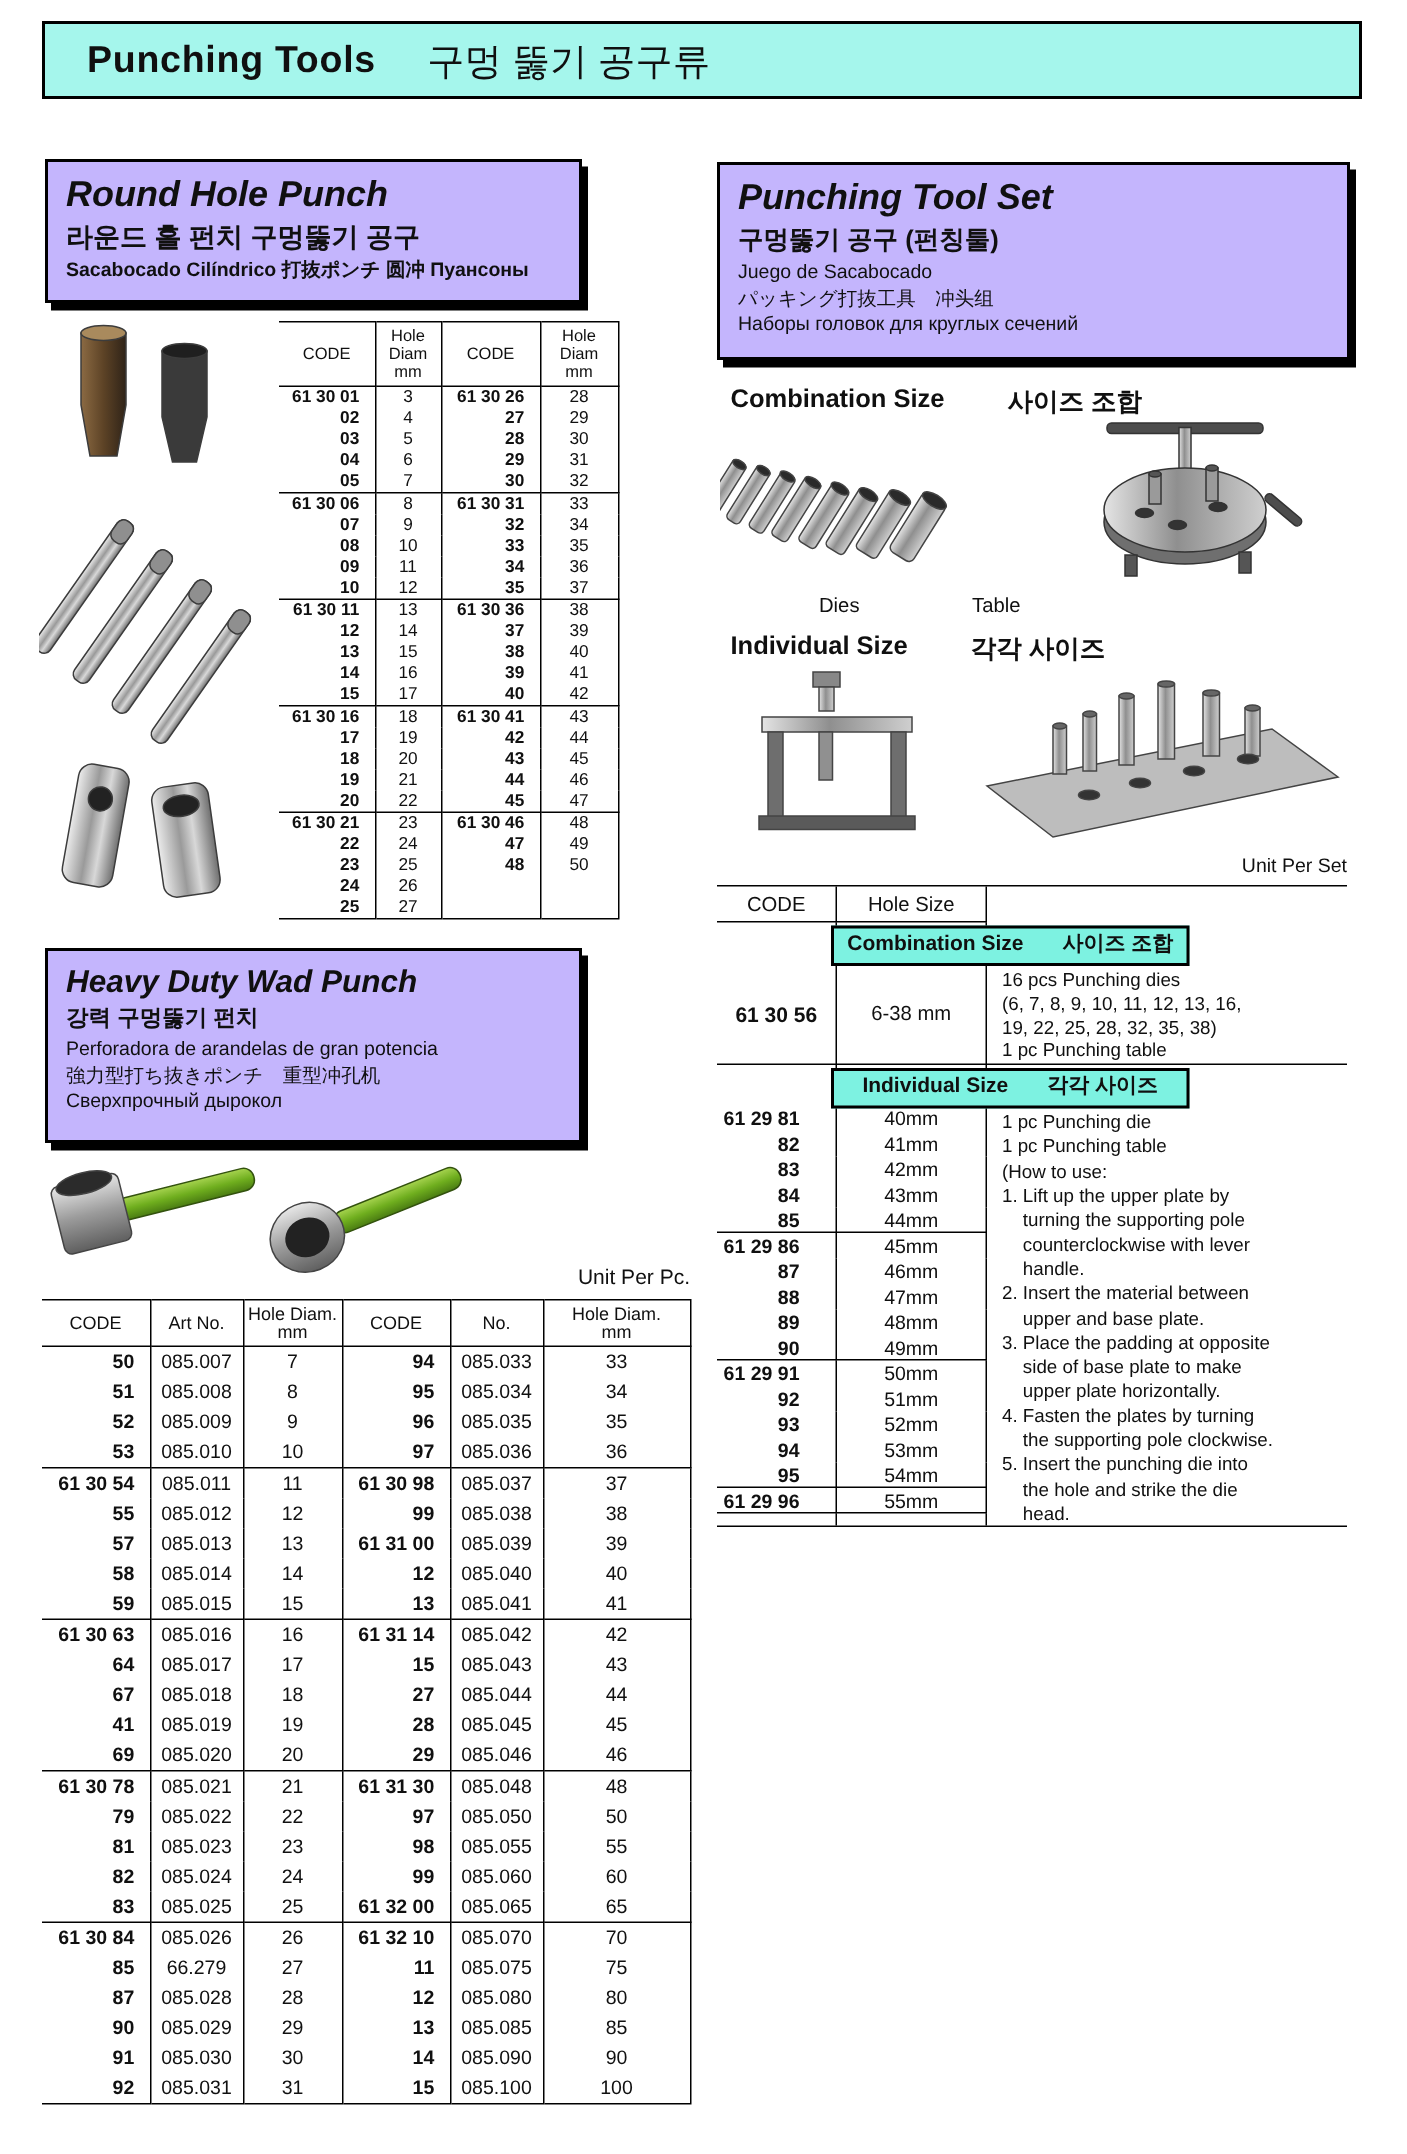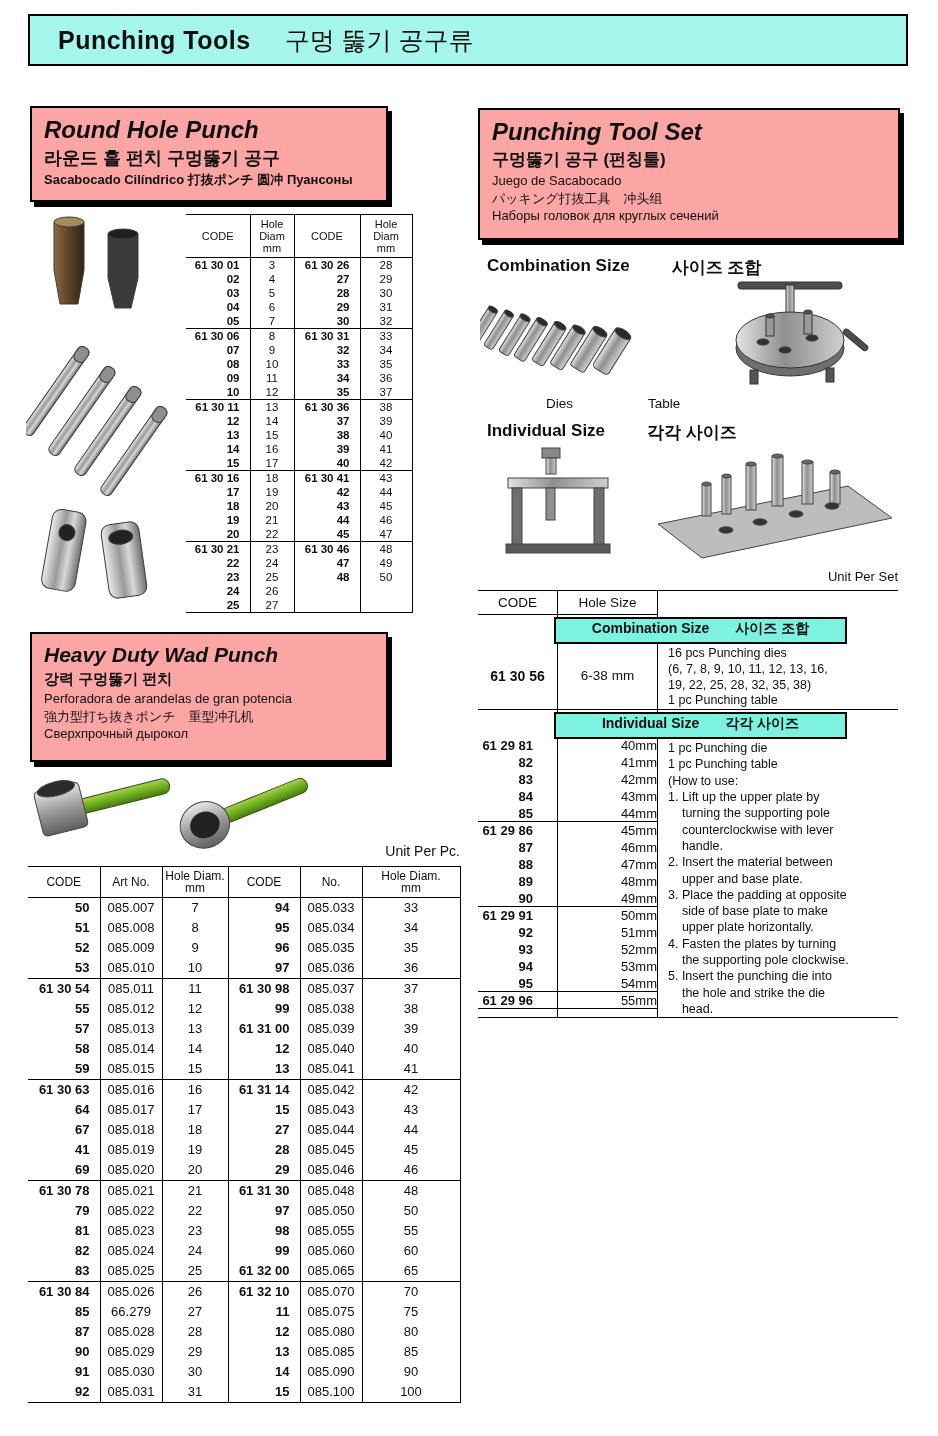--- a/index.html
+++ b/index.html
@@ -6,21 +6,21 @@
   body{background:#e9e9e9;font-family:"Liberation Sans","DejaVu Sans",sans-serif;color:#101010}
   .page{position:relative;width:938px;height:1436px;background:#ffffff;margin:0 auto;overflow:hidden}
 
   
   .banner{position:absolute;left:28px;top:14px;width:880px;height:52px;background:#a5f6ec;
     border:2px solid #000;display:flex;align-items:center;gap:34px;padding-left:28px}
   .banner .en{font-weight:bold;font-size:25px;letter-spacing:.5px}
   .banner .ko{font-weight:normal;font-size:25px}
 
   
-  .sec-box{position:absolute;background:#fca5a5;border:2px solid #000;box-shadow:4px 5px 0 #000;padding:7px 12px;overflow:hidden}
+  .sec-box{position:absolute;background:#c4b5fd;border:2px solid #000;box-shadow:4px 5px 0 #000;padding:7px 12px;overflow:hidden}
   .sec-title{font-style:italic;font-weight:bold}
   #rhp-box{left:30px;top:106px;width:358px;height:96px}
   #rhp-box .sec-title{font-size:24px;line-height:30px}
   #rhp-box .l2{font-weight:bold;font-size:18px;line-height:26px}
   #rhp-box .l3{font-weight:bold;font-size:13px;line-height:18px}
   #hdw-box{left:30px;top:632px;width:358px;height:130px}
   #hdw-box .sec-title{font-size:21px;line-height:27px}
   #hdw-box .l2{font-weight:bold;font-size:15px;line-height:22px}
   #hdw-box .l3,#hdw-box .l4,#hdw-box .l5{font-size:13px;line-height:17.5px}
   #pts-box{left:478px;top:108px;width:422px;height:132px}
@@ -55,36 +55,36 @@
   #indiv-label{left:487px;top:421px}
   .photo-caption{position:absolute;font-size:13.5px}
 
   
   .st{position:absolute;left:478px;top:590px;width:420px;border-top:1.5px solid #000;border-bottom:1.5px solid #000}
   .st-grid{display:grid;grid-template-columns:80px 100px 240px}
   .vline{border-right:1px solid #000}
   .st-head > div{height:24px;line-height:23px;border-bottom:1px solid #000;font-size:13.5px;text-align:center}
   .st-band{position:relative;height:27px}
   .st-band > div{height:100%}
-  .cyan-box{position:absolute;left:76px;top:2px;width:293px;height:23px;background:#7df2e1;
+  .cyan-box{position:absolute;left:76px;top:2px;width:239px;height:23px;background:#7df2e1;
     border:2px solid #000;font-weight:bold;font-size:14px;text-align:center;line-height:19px}
   .cyan-box .gap{display:inline-block;width:26px}
   .st-combo > div{border-bottom:1px solid #000}
   .cell-center{display:flex;align-items:center;justify-content:center}
   .combo-code{font-weight:bold;font-size:14px}
   .combo-size{font-size:13.5px}
   .contents-cell{white-space:pre-wrap;font-size:12.5px;line-height:15.8px;padding:4px 4px 0 10px}
   .st-indiv{display:flex;align-items:stretch}
   .iv-left{width:180px;display:flex;flex-direction:column}
   .iv-row{display:flex;height:17px}
   .iv-row.gb > div{border-bottom:1px solid #000}
   .iv-fill{flex:1}
   .iv-code{width:80px;border-right:1px solid #000;font-weight:bold;font-size:13px;line-height:17px;
     text-align:right;padding-right:24px}
-  .iv-size{width:100px;border-right:1px solid #000;font-size:13px;line-height:17px;text-align:right}
+  .iv-size{width:100px;border-right:1px solid #000;font-size:13px;line-height:17px;text-align:center}
   .iv-right{width:240px;line-height:16.3px;padding-top:3px}
 
   
   .photo{position:absolute}
   #rhp-photo{left:26px;top:208px;width:154px;height:400px}
   #hdw-photo{left:28px;top:764px;width:302px;height:100px}
   #combo-photo{left:480px;top:280px;width:420px;height:110px}
   #indiv-photo{left:488px;top:444px;width:410px;height:124px}
   #dies-caption{left:546px;top:396px}
   #table-caption{left:648px;top:396px}

